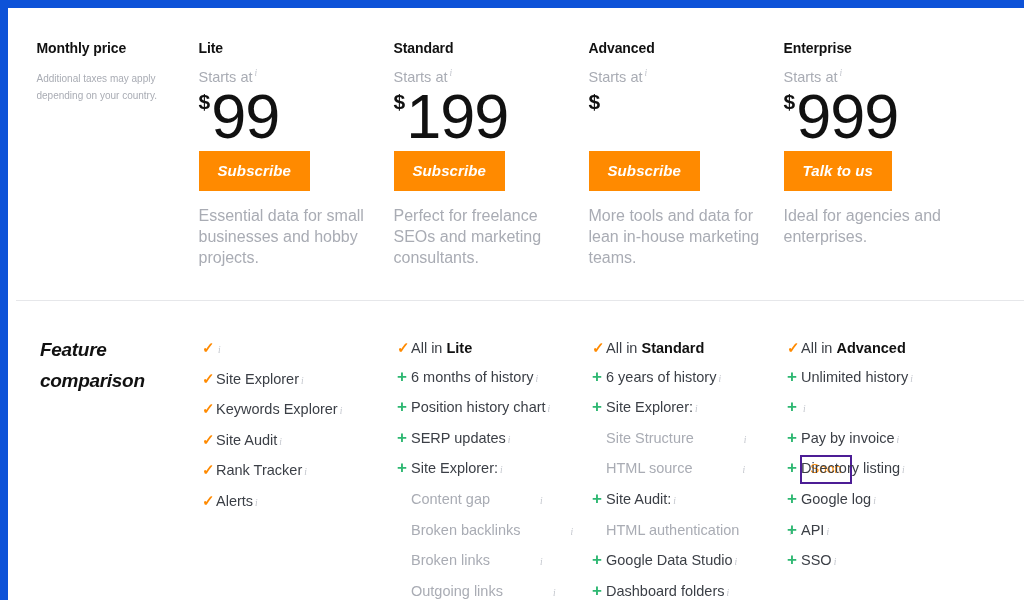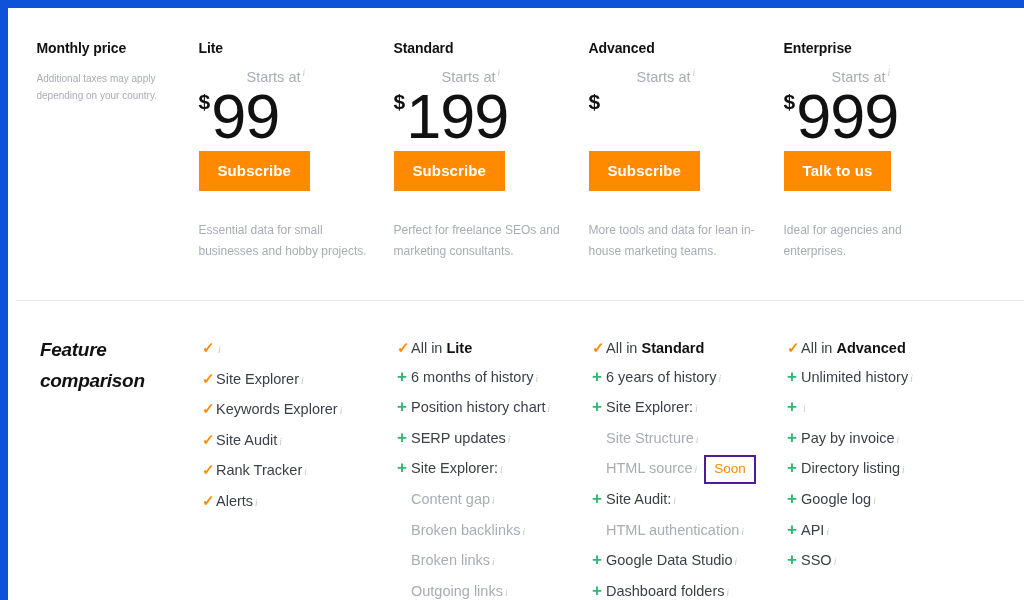--- a/index.html
+++ b/index.html
@@ -74,21 +74,20 @@
     font-weight: bold;
     color: #111111;
     letter-spacing: -0.1px;
     margin-bottom: 12px;
   }
   .starts-at {
     font-size: 14.5px;
     color: #a9acb4;
     margin-bottom: 2px;
     white-space: nowrap;
-    margin-left: 48px;
   }
   .info-sup {
     font-size: 9.5px;
     color: #c3c6cd;
     vertical-align: super;
     font-style: italic;
     font-family: "Liberation Serif", serif;
     margin-left: 2px;
   }
   .price-row {
@@ -117,24 +116,25 @@
     display: inline-block;
     background: #ff8a00;
     color: #ffffff;
     font-size: 15px;
     font-weight: bold;
     border: none;
     padding: 11px 19px 12px 19px;
     cursor: pointer;
     letter-spacing: 0.1px;
     font-family: "Liberation Sans", sans-serif;
+    font-style: italic;
   }
   .plan-desc {
-    margin-top: 29px;
-    font-size: 12px;
+    margin-top: 14px;
+    font-size: 16px;
     line-height: 21px;
     color: #a9acb4;
     max-width: 172px;
   }
 
   .divider {
     position: absolute;
     left: 8px;
     top: 292px;
     width: 1008px;
@@ -180,20 +180,21 @@
     font-weight: bold;
     font-size: 15px;
   }
   .mark.check { color: #ff8a00; }
   .mark.plus  { color: #2eb872; font-size: 17px; }
   .feat-text { color: #3b3f46; }
   .feat-text b { font-weight: bold; color: #111111; }
   .feat-item.sub {
     color: #a9acb4;
     padding-left: 14px;
+    gap: 48px;
   }
   .feat-item.sub .feat-text { color: #a9acb4; }
   .badge-soon {
     display: inline-block;
     border: 2px solid #4c1d95;
     color: #ff8a00;
     font-size: 13.5px;
     line-height: 1;
     padding: 5px 8px 6px 8px;
     margin-left: 7px;

